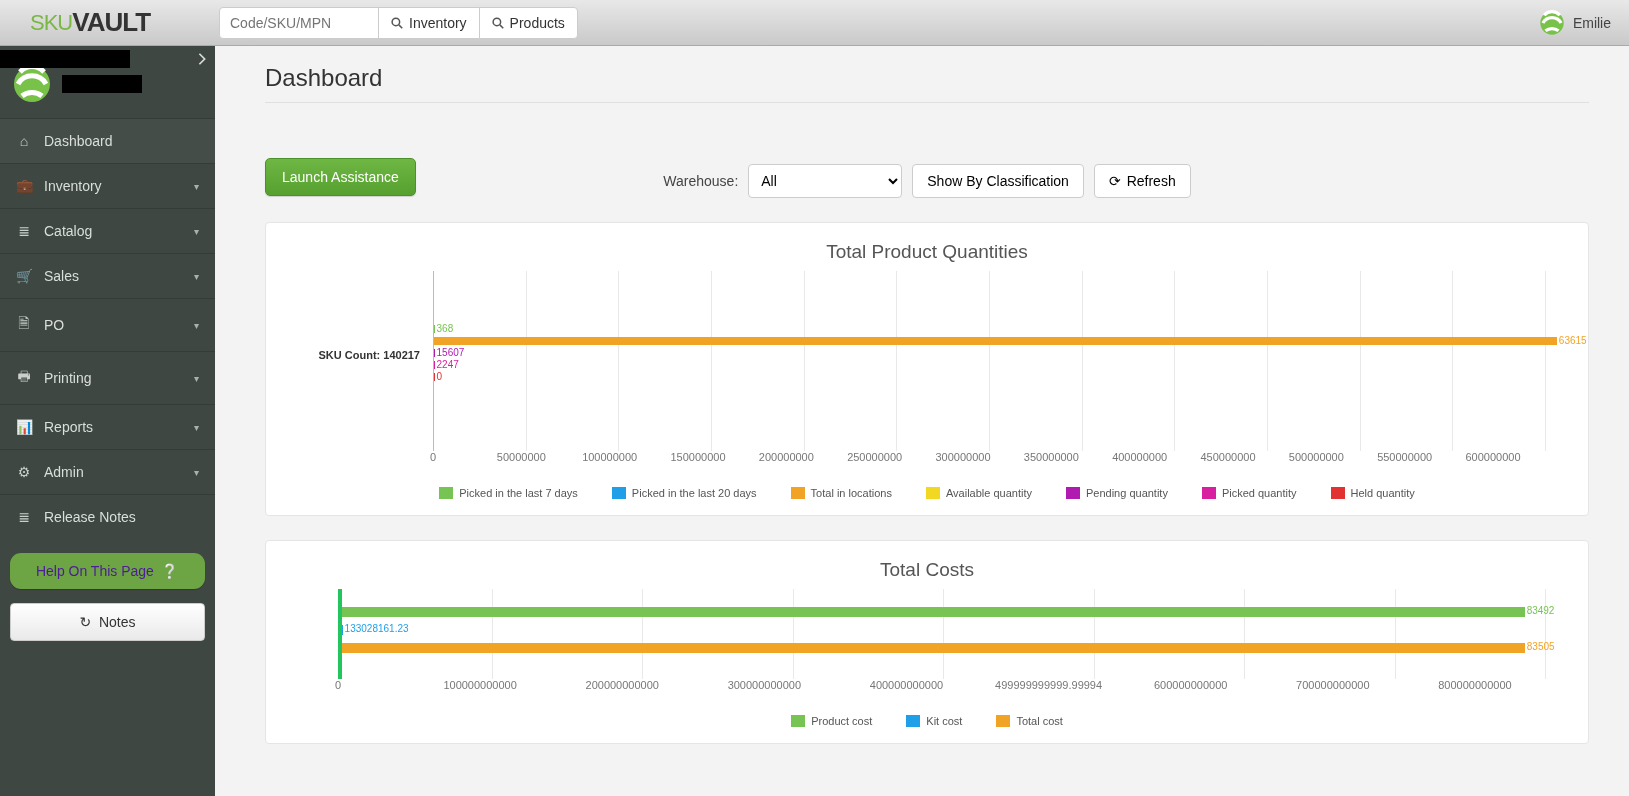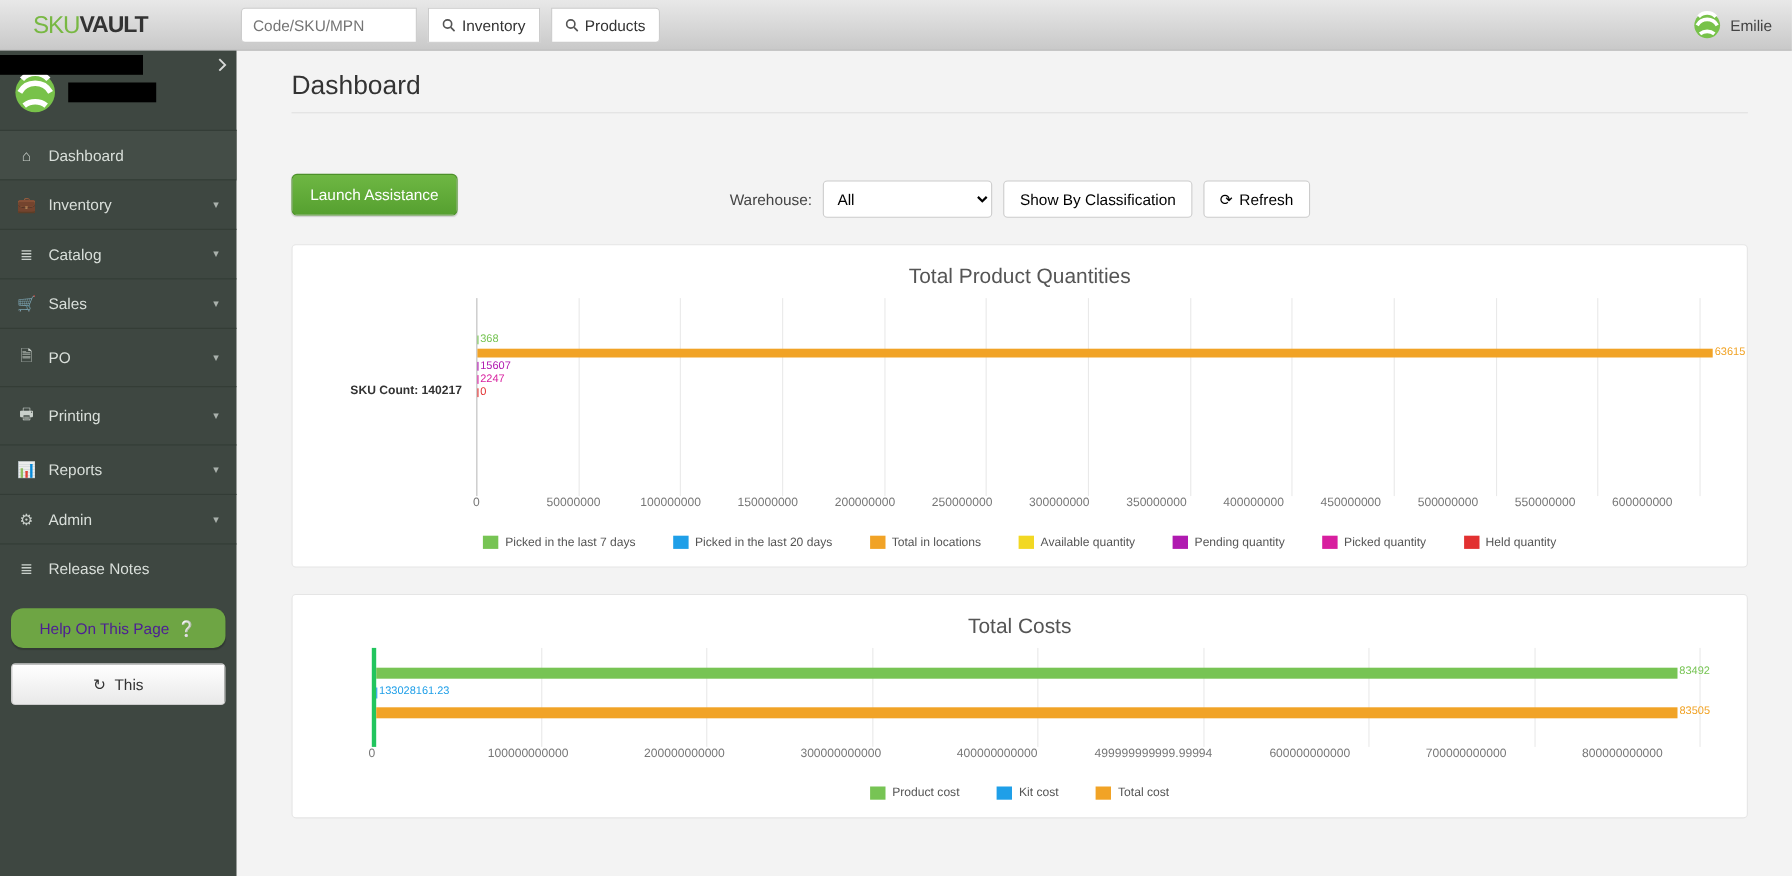--- a/index.html
+++ b/index.html
@@ -1,22 +1,22 @@
 <!DOCTYPE html>
 <html><head>
 <meta charset="utf-8">
 <style>
   * { box-sizing: border-box; margin: 0; padding: 0; }
   body { font-family: "Helvetica Neue", Arial, sans-serif; font-size: 14px; background: #f3f3f3; color: #333; }
   
   .topbar { height: 46px; background: linear-gradient(#e8e8e8, #c9c9c9); border-bottom: 1px solid #aaa; display: flex; align-items: center; padding: 0 10px 0 0; }
   .brand { width: 215px; padding-left: 30px; display:flex; align-items:center; }
   .brand-sku { font-size: 22px; font-weight: 300; color: #78b843; letter-spacing: -1px; }
-  .brand-vault { font-size: 21px; font-weight: 700; color: #333; letter-spacing: -1px; }
-  .top-inputs { display:flex; align-items:flex-start; gap:11px; margin-left:4px;}
+  .brand-vault { font-size: 26px; font-weight: 700; color: #333; letter-spacing: -1px; }
+  .top-inputs { display:flex; align-items:flex-start; gap:0; margin-left:4px;}
   .top-inputs input { height:32px; width:160px; padding:4px 10px; border:1px solid #ccc; border-radius:4px 0 0 4px; color:#999; font-size:14px; outline:none; }
   .top-btn { height:32px; padding:0 12px; background:#fff; border:1px solid #ccc; margin-left:-1px; color:#333; font-size:14px; cursor:pointer; display:flex; align-items:center; gap:6px; }
   .top-btn:last-child { border-radius:0 4px 4px 0;}
   .user-area { margin-left:auto; display:flex; align-items:center; gap:8px; color:#444; padding-right:8px;}
   .user-area .logo-icon { width:26px; height:26px; }
   
   .layout { display:flex; }
   .sidebar { width:215px; background:#3e4741; color:#ddd; min-height:750px; position:relative; }
   .collapse-btn { position:absolute; top:6px; right:6px; color:#fff; cursor:pointer; opacity:.8;}
   .tenant { display:flex; align-items:center; gap:10px; padding:18px 12px 14px 12px; }
@@ -43,21 +43,21 @@
   
   .card { background:#fff; border:1px solid #e5e5e5; border-radius:4px; padding:14px 22px 16px 22px; margin-bottom:24px; }
   .card-title { text-align:center; font-size:19px; color:#555; margin-bottom:8px; margin-top:4px;}
   .chart-wrap { position:relative; }
   .hchart { position:relative; height:180px; margin-left:145px; margin-right:20px; border-left:1px solid #bbb; }
   .ylabel { position:absolute; left:0; top:78px; font-size:11px; color:#333; font-weight:bold; width:140px; text-align:right; padding-right:8px;}
   .grid { position:absolute; inset:0; display:flex; }
   .grid div { flex:1; border-right:1px solid #e9e9e9;}
   .ticks { position:relative; height:18px; margin-left:145px; margin-right:20px; display:flex; font-size:11px; color:#777;}
   .ticks span { position:absolute; transform:translateX(-50%);}
-  .bars { position:absolute; left:0; top:32px; right:0;}
+  .bars { position:absolute; left:0; top:52px; right:0;}
   .bar-row { position:relative; height:12px; }
   .bar { position:absolute; left:0; top:2px; height:8px;}
   .bar-label { position:absolute; font-size:10px; color:#777; top:0; white-space:nowrap;}
   .legend { display:flex; justify-content:center; gap:34px; margin-top:18px; font-size:11px; color:#555;}
   .legend-item { display:flex; align-items:center; gap:6px; }
   .swatch { width:14px; height:12px; display:inline-block; }
   
   .hchart2 { position:relative; height:90px; margin-left:50px; margin-right:20px; border-left:4px solid #22c55e;padding-left:31px;}
   .bars2 { position:absolute; left:0; top:14px; right:0;}
   .bar2-row { position:relative; height:18px; }
@@ -172,21 +172,21 @@
           <span class="ic">≣</span>
           <span>Release Notes</span>
         </li>
       </ul>
     <div class="side-btn btn-green">
       <span>Help On This Page</span>
       &nbsp;<span>❔</span>
     </div>
     <div class="side-btn btn-light">
       <span>↻</span>
-      &nbsp;<span>This</span>
+      &nbsp;<span>Notes</span>
     </div>
   </div>
 
   <div class="content">
     <h1 class="page-title">Dashboard</h1>
 
     <button class="btn-launch">
       <span>Launch Assistance</span>
     </button>
 

